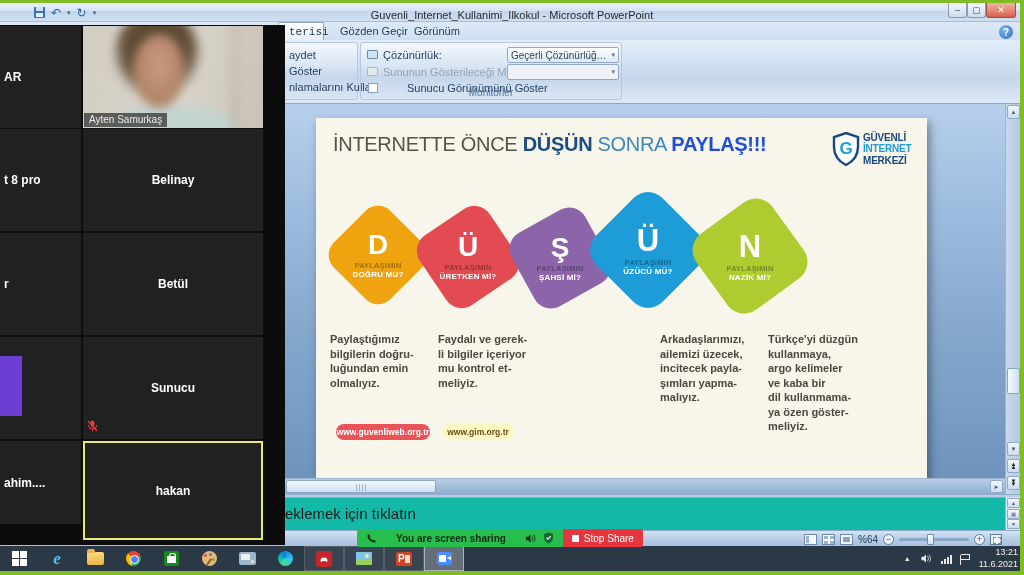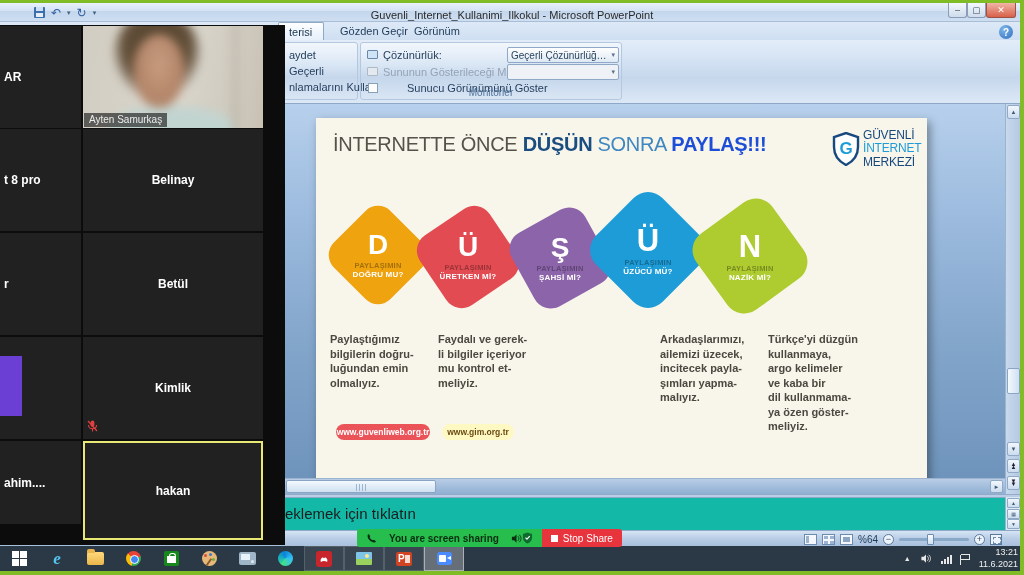--- a/index.html
+++ b/index.html
@@ -31,21 +31,21 @@
   .wb { width:19px; height:15px; border:1px solid #8a9cb8; border-top:none;
     background:linear-gradient(180deg,#f3f8fd,#cfdcec); border-radius:0 0 3px 3px;
     font-size:9px; color:#3a4a5e; display:flex; align-items:center; justify-content:center; line-height:1; }
   .wb.close { width:30px; background:linear-gradient(180deg,#f0b4a6,#d8614a); color:#fff; border-color:#9c5242; }
 
   .tabsrow { left:0; top:22px; width:1024px; height:18px;
     background:linear-gradient(180deg,#dde9f7,#cfdff2); }
   .tab { position:absolute; top:0; height:18px; padding:3px 10px 0; font-size:11px; color:#1f3b57; }
   .tab.active { background:linear-gradient(180deg,#fdfeff,#e7f0fa); border:1px solid #8ea9c8; border-bottom:none;
     border-radius:2px 2px 0 0; color:#17364f; }
-  .t-partial { left:278px; width:46px; }
+  .t-partial { left:278px; width:46px;font-family:Liberation Mono, monospace; }
   .t-review  { left:330px; }
   .t-view    { left:404px; }
   .helpbtn { left:999px; top:25px; width:14px; height:14px; border-radius:50%;
     background:radial-gradient(circle at 35% 30%, #7db6ea, #2f6fbe); color:#fff; font-size:10px; font-weight:bold;
     display:flex; align-items:center; justify-content:center; }
 
   .ribbon { left:0; top:40px; width:1024px; height:64px;
     background:linear-gradient(180deg,#e3edf9 0%,#d0e0f2 40%,#c6d7ec 60%,#dce8f6 100%);
     border-bottom:1px solid #8ea9c8; }
   .rgroup { position:absolute; top:2px; height:58px; border:1px solid #b5c7de; border-radius:3px;
@@ -116,21 +116,21 @@
   .slide { left:316px; top:118px; width:611px; height:370px; background:#f8f5eb;
     box-shadow:3px 4px 9px rgba(0,0,0,.38); z-index:11; overflow:hidden; }
   .s-title { position:absolute; left:17px; top:15px; font-size:20px; letter-spacing:-.3px; white-space:nowrap; }
   .s-title .p1 { color:#55524a; }
   .s-title .p2 { color:#1b4e80; font-weight:bold; }
   .s-title .p3 { color:#3e87c0; }
   .s-title .p4 { color:#1d4ed8; font-weight:bold; }
 
   .logo { position:absolute; left:516px; top:11px; width:92px; height:40px; display:flex; align-items:center; gap:3px; }
   .logo-shield { width:28px; height:34px; }
-  .logo-text { font-size:12px; font-weight:normal; line-height:1.12; letter-spacing:-.2px; }
+  .logo-text { font-size:10px; font-weight:bold; line-height:1.12; letter-spacing:-.2px; }
   .logo-text .l1 { color:#17497e; } .logo-text .l2 { color:#1e9cd8; } .logo-text .l3 { color:#17497e; }
 
   .dmw { position:absolute; width:0; height:0; }
   .dm { position:absolute; border-radius:22%; }
   .dc { position:absolute; inset:0; display:flex; flex-direction:column; align-items:center; justify-content:center; text-align:center; }
   .dletter { font-weight:bold; color:#fff; font-size:28px; line-height:1; }
   .dcap1 { font-size:7.5px; font-weight:bold; color:rgba(0,0,0,.32); margin-top:2px; letter-spacing:.2px; }
   .dcap2 { font-size:8px; font-weight:bold; color:#fff; letter-spacing:.2px; }
   .dm.c0 { background:#efa30f; } .dm.c1 { background:#e24b52; } .dm.c2 { background:#8c64aa; }
   .dm.c3 { background:#1e9cd8; } .dm.c4 { background:#aecb2f; }
@@ -166,21 +166,21 @@
   .vshirt { position:absolute; left:34px; top:88px; width:124px; height:40px; border-radius:50% 50% 0 0;
     background:#c2d4d0; }
   .vframe { position:absolute; right:34px; top:0; width:4px; height:100%; background:rgba(120,110,95,.25); }
   .vtag { position:absolute; left:1px; bottom:1px; background:rgba(20,20,20,.62); color:#ececec; font-size:10px;
     padding:1px 5px 2px; }
 
   .micmute { position:absolute; left:4px; bottom:7px; width:11px; height:12px; }
 
   
   .sharebar { left:357px; top:529px; height:18px; display:flex; z-index:70; }
-  .sb-green { background:#27be4d; display:flex; align-items:center; padding:0 9px; border-radius:3px 0 0 3px; }
+  .sb-green { background:#27be4d; display:flex; align-items:center; gap:7px; padding:0 9px; border-radius:3px 0 0 3px; }
   .sb-msg { font-size:10px; font-weight:bold; color:#0b2d12; white-space:nowrap; padding:0 12px; }
   .sb-red { background:#e8343d; display:flex; align-items:center; gap:5px; padding:0 9px; border-radius:0 3px 3px 0; }
   .sb-stop-sq { width:7px; height:7px; background:#fff; }
   .sb-stop-txt { font-size:10px; color:#fff; white-space:nowrap; }
 
   
   .taskbar { left:0; top:546px; width:1024px; height:25px; background:#2b3845; z-index:50; display:flex; align-items:center; }
   .tbi { width:38px; height:25px; display:flex; align-items:center; justify-content:center; flex:none; }
   .tbi.open { background:rgba(255,255,255,.07); box-shadow:inset 0 0 0 1px rgba(255,255,255,.14); width:40px; }
   .tbi.activeapp { background:rgba(255,255,255,.28); box-shadow:inset 0 0 0 1px rgba(255,255,255,.45); }
@@ -252,21 +252,21 @@
   <div class="abs tabsrow">
     <div class="tab active t-partial">terisi</div>
     <div class="tab t-review">Gözden Geçir</div>
     <div class="tab t-view">Görünüm</div>
   </div>
   <div class="abs helpbtn">?</div>
 
   <div class="abs ribbon">
     <div class="rgroup g-setup">
       <div class="ritem" style="left:6px; top:6px;">aydet</div>
-      <div class="ritem" style="left:6px; top:22px;">Geçerli</div>
+      <div class="ritem" style="left:6px; top:22px;">Göster</div>
       <div class="ritem" style="left:6px; top:38px;">nlamalarını Kullan</div>
     </div>
     <div class="rgroup g-mon">
       <span class="micon" style="left:6px; top:7px;"></span>
       <div class="ritem" style="left:22px; top:6px;">Çözünürlük:</div>
       <div class="rdrop" style="left:146px; top:4px; width:112px;">
         <span class="val">Geçerli Çözünürlüğü K...</span>
         <span class="dd">▾</span>
       </div>
       <span class="micon dim" style="left:6px; top:24px;"></span>
@@ -441,21 +441,21 @@
     <div class="zname cut">r</div>
   </div>
   <div class="ztile" style="left:83px; top:208px; width:180px; height:102px;">
     <div class="zname">Betül</div>
   </div>
 
   <div class="ztile" style="left:0; top:312px; width:81px; height:102px;">
     <div class="avatar-purple" style="top:19px;"></div>
   </div>
   <div class="ztile" style="left:83px; top:312px; width:180px; height:102px;">
-    <div class="zname">Kimlik</div>
+    <div class="zname">Sunucu</div>
     <svg class="micmute" viewBox="0 0 11 12">
       <rect x="3.6" y="0.5" width="3.8" height="6.5" rx="1.9" fill="#e04040"></rect>
       <path d="M1.5 5 C1.5 10 9.5 10 9.5 5" stroke="#e04040" stroke-width="1.1" fill="none"></path>
       <line x1="5.5" y1="9" x2="5.5" y2="11.5" stroke="#e04040" stroke-width="1.1"></line>
       <line x1="1" y1="1" x2="10" y2="11" stroke="#e04040" stroke-width="1.2"></line>
     </svg>
   </div>
 
   <div class="ztile" style="left:0; top:416px; width:81px; height:83px;">
     <div class="zname cut">ahim....</div>

